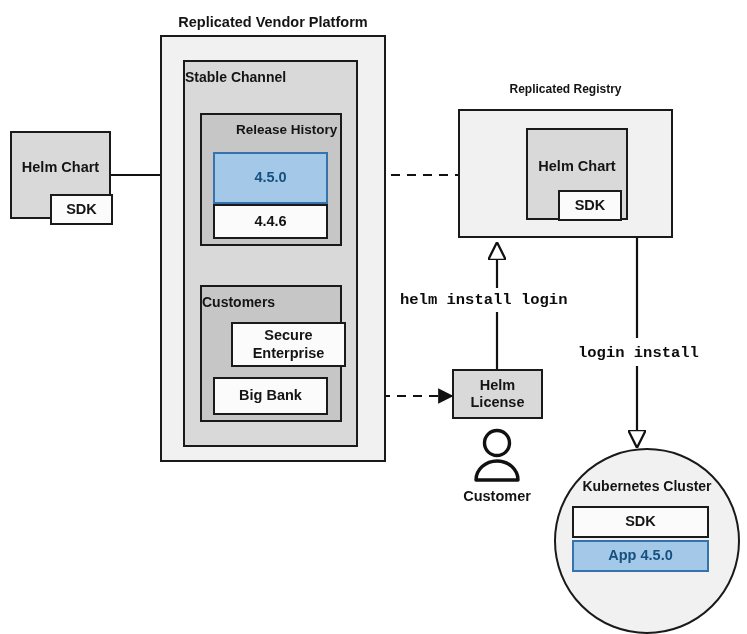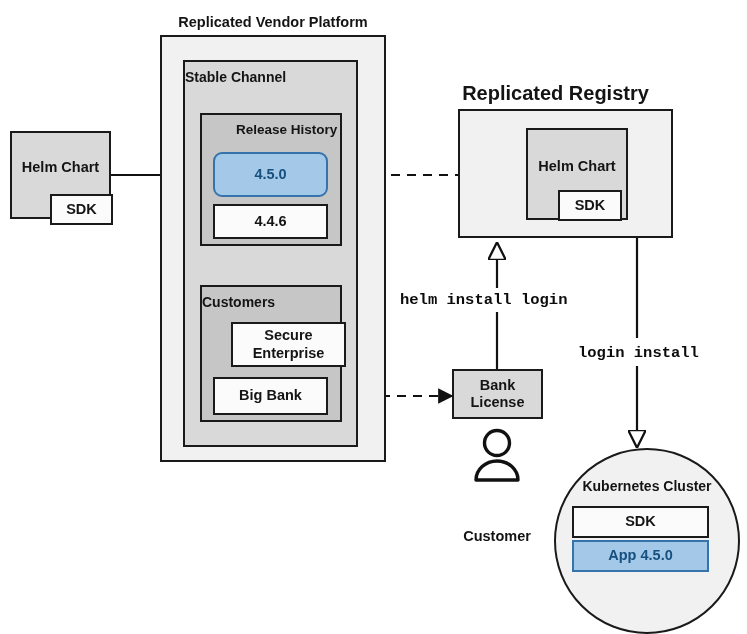--- a/index.html
+++ b/index.html
@@ -128,65 +128,65 @@
 
   <div class="box fill-light" style="left:160px; top:35px; width:226px; height:427px;"></div>
 
   <div class="box fill-mid" style="left:183px; top:60px; width:175px; height:387px; display:block;">
     <div class="grp-title" style="font-size:14px;">Stable Channel</div>
   </div>
 
   <div class="box fill-dark" style="left:200px; top:113px; width:142px; height:133px; display:block;">
     <div class="grp-title" style="font-size:13.5px;padding-left:34px;">Release History</div>
   </div>
-  <div class="box fill-blue" style="left:213px; top:152px; width:115px; height:45px; font-size:14.5px;border-radius:9px;">
+  <div class="box fill-blue" style="left:213px; top:152px; width:115px; height:52px; font-size:14.5px;">
     <span>4.5.0</span>
   </div>
   <div class="box fill-white" style="left:213px; top:204px; width:115px; height:35px; font-size:14.5px;">
     <span>4.4.6</span>
   </div>
 
   <div class="box fill-dark" style="left:200px; top:285px; width:142px; height:137px; display:block;">
     <div class="grp-title" style="font-size:14px;">Customers</div>
   </div>
   <div class="box fill-white" style="left:213px; top:322px; width:115px; height:45px; font-size:14.5px; flex-direction:column;margin-left:18px;">
     <span>Secure</span>
     <span>Enterprise</span>
   </div>
   <div class="box fill-white" style="left:213px; top:377px; width:115px; height:38px; font-size:14.5px;">
     <span>Big Bank</span>
   </div>
 
-  <div class="label-top" style="left:448px; top:82px; width:215px; font-size:20px;">Replicated Registry</div>
+  <div class="label-top" style="left:458px; top:82px; width:215px; font-size:12px;">Replicated Registry</div>
 
   <div class="box fill-light" style="left:458px; top:109px; width:215px; height:129px;"></div>
 
   <div class="box fill-mid" style="left:526px; top:128px; width:102px; height:92px; font-size:14.5px;">
     <span style="margin-top:-14px;">Helm Chart</span>
   </div>
   <div class="box fill-white" style="left:558px; top:190px; width:64px; height:31px; font-size:14.5px;">
     <span>SDK</span>
   </div>
 
   <div class="cmd" style="left:400px; top:291px; font-size:15.5px;">helm install login</div>
 
   <div class="cmd" style="left:578px; top:344px; font-size:15.5px;">login install</div>
 
   <div class="box fill-mid" style="left:452px; top:369px; width:91px; height:50px; font-size:14.5px; flex-direction:column;">
-    <span>Bank</span>
+    <span>Helm</span>
     <span>License</span>
   </div>
 
   <svg class="layer" viewBox="0 0 747 634" xmlns="http://www.w3.org/2000/svg">
     <g>
       <circle cx="497" cy="443" r="12.5" fill="#ffffff" stroke="#111111" stroke-width="3.4"></circle>
       <path d="M 476 480 a 21 19 0 0 1 42 0 z" fill="#ffffff" stroke="#111111" stroke-width="3.4" stroke-linejoin="round"></path>
     </g>
   </svg>
-  <div class="person-label" style="left:417px; top:487px; width:160px; font-size:14.5px;margin-top:40px;">
+  <div class="person-label" style="left:417px; top:487px; width:160px; font-size:14.5px;">
     <div>Customer</div>
   </div>
 
   <div class="circle" style="left:554px; top:448px; width:186px; height:186px;"></div>
   <div class="label-top" style="left:554px; top:478px; width:186px; font-size:14px;">Kubernetes Cluster</div>
 
   <div class="box fill-white" style="left:572px; top:506px; width:137px; height:32px; font-size:14.5px;">
     <span>SDK</span>
   </div>
   <div class="box fill-blue" style="left:572px; top:540px; width:137px; height:32px; font-size:14.5px;">

